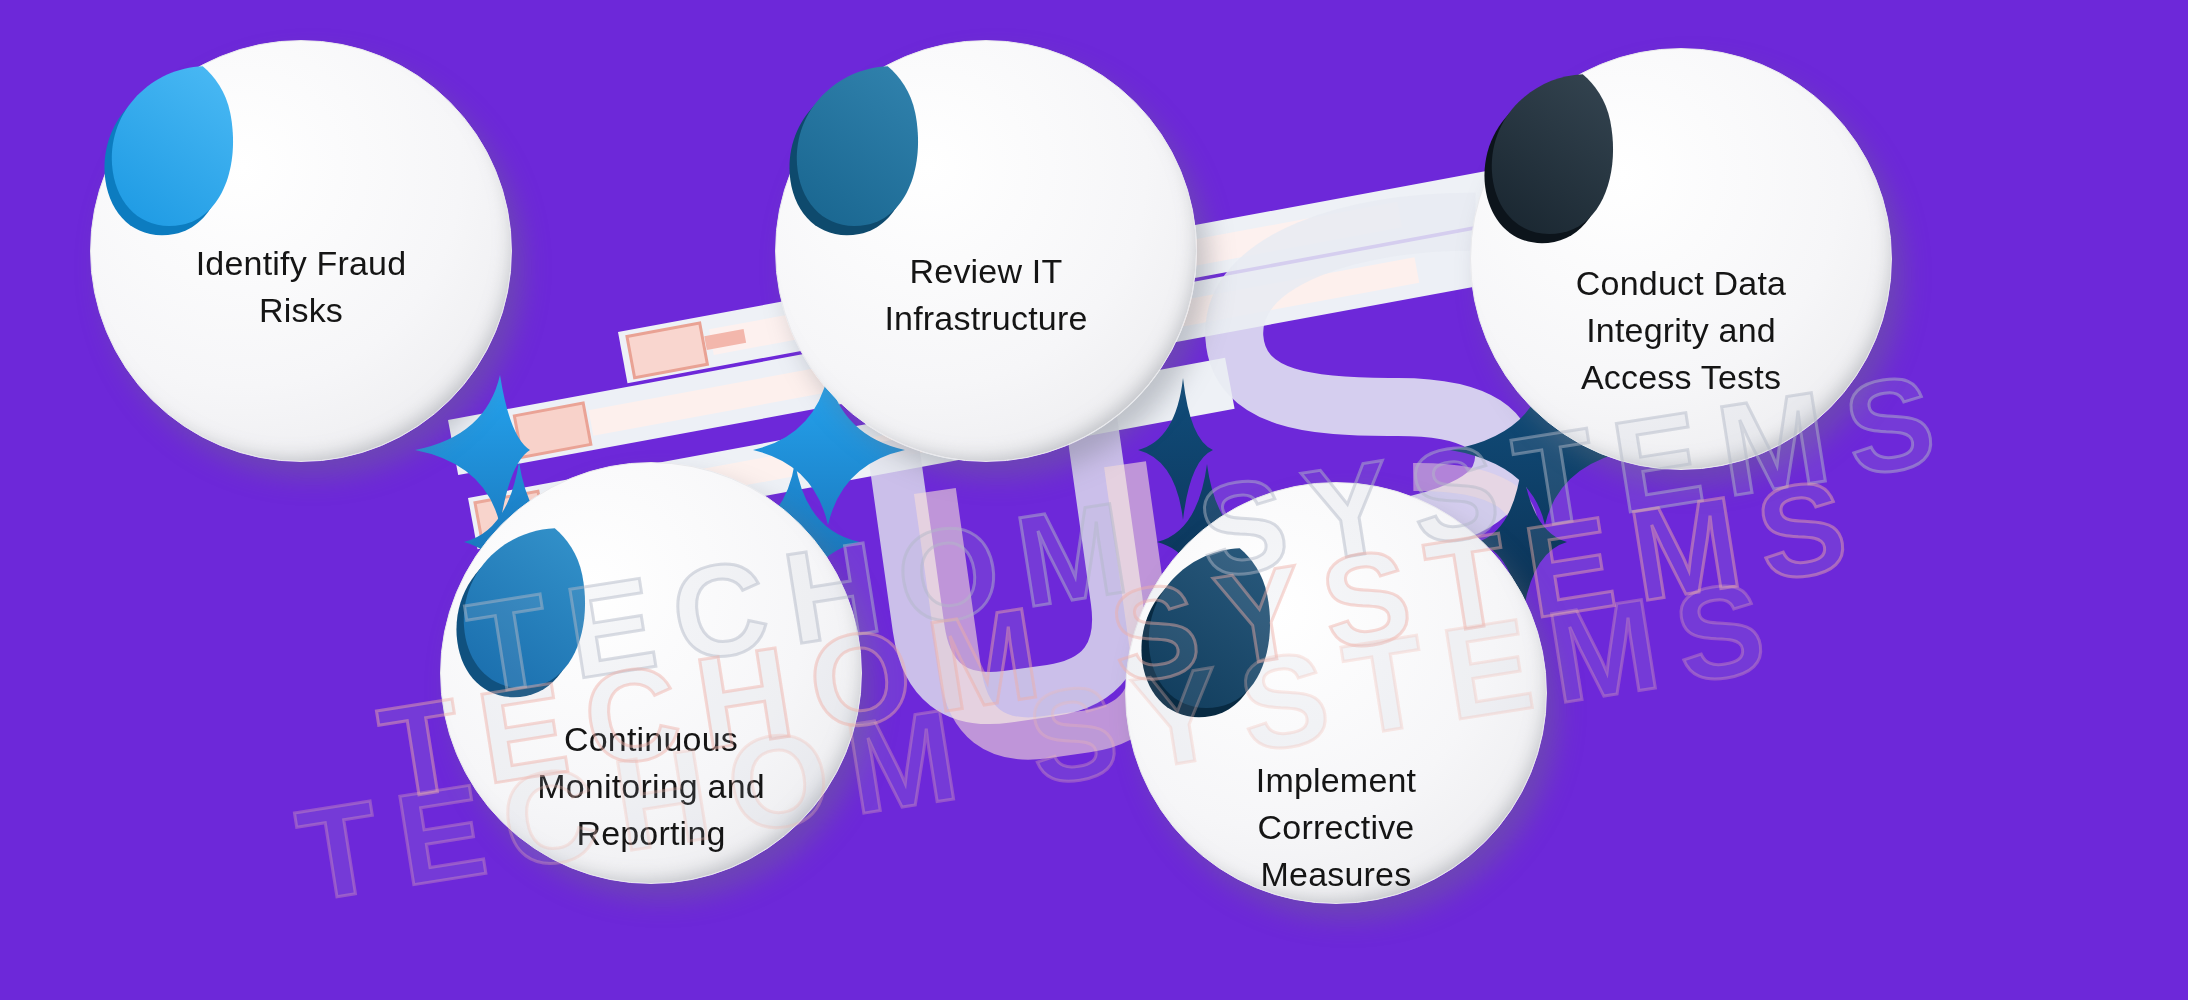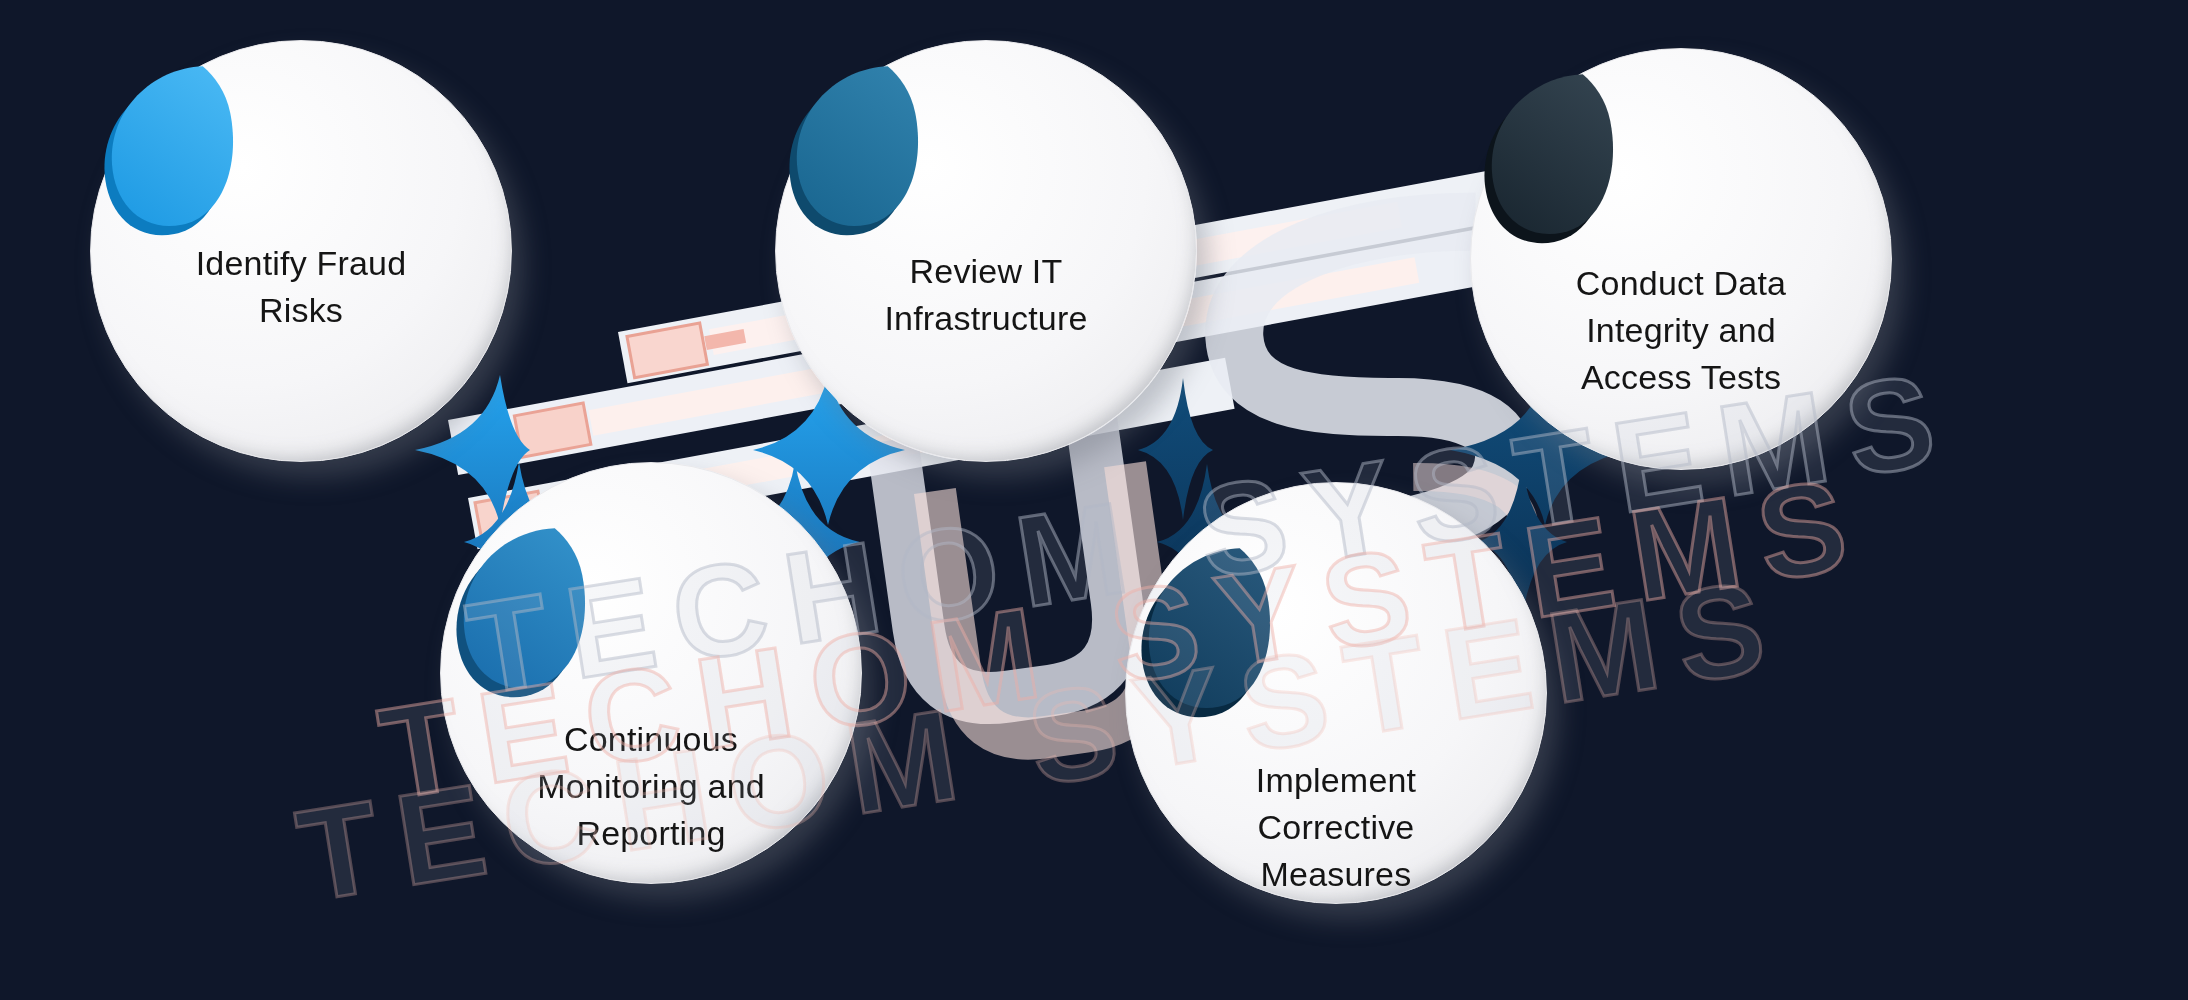--- a/index.html
+++ b/index.html
@@ -1,18 +1,18 @@
 <!DOCTYPE html>
 <html><head>
 <meta charset="utf-8">
 <style>
   html,body { margin:0; padding:0; background:#fff; }
   .stage {
     position:relative; width:2188px; height:1000px; overflow:hidden;
-    background:#0f172a; font-family:"Liberation Sans", sans-serif;
+    background:#6d28d9; font-family:"Liberation Sans", sans-serif;
   }
   .bg-art { position:absolute; left:0; top:0; z-index:1; }
 
   
   .step {
     position:absolute; width:420px; height:420px; border-radius:50%;
     background: radial-gradient(circle at 36% 30%, #ffffff 0%, #f6f6f8 55%, #e8e8eb 100%);
     border:1px solid #e9e9ec;
     box-shadow: 12px 16px 26px rgba(110,115,125,.38),
                 inset -10px -14px 18px -12px rgba(150,153,160,.55);

